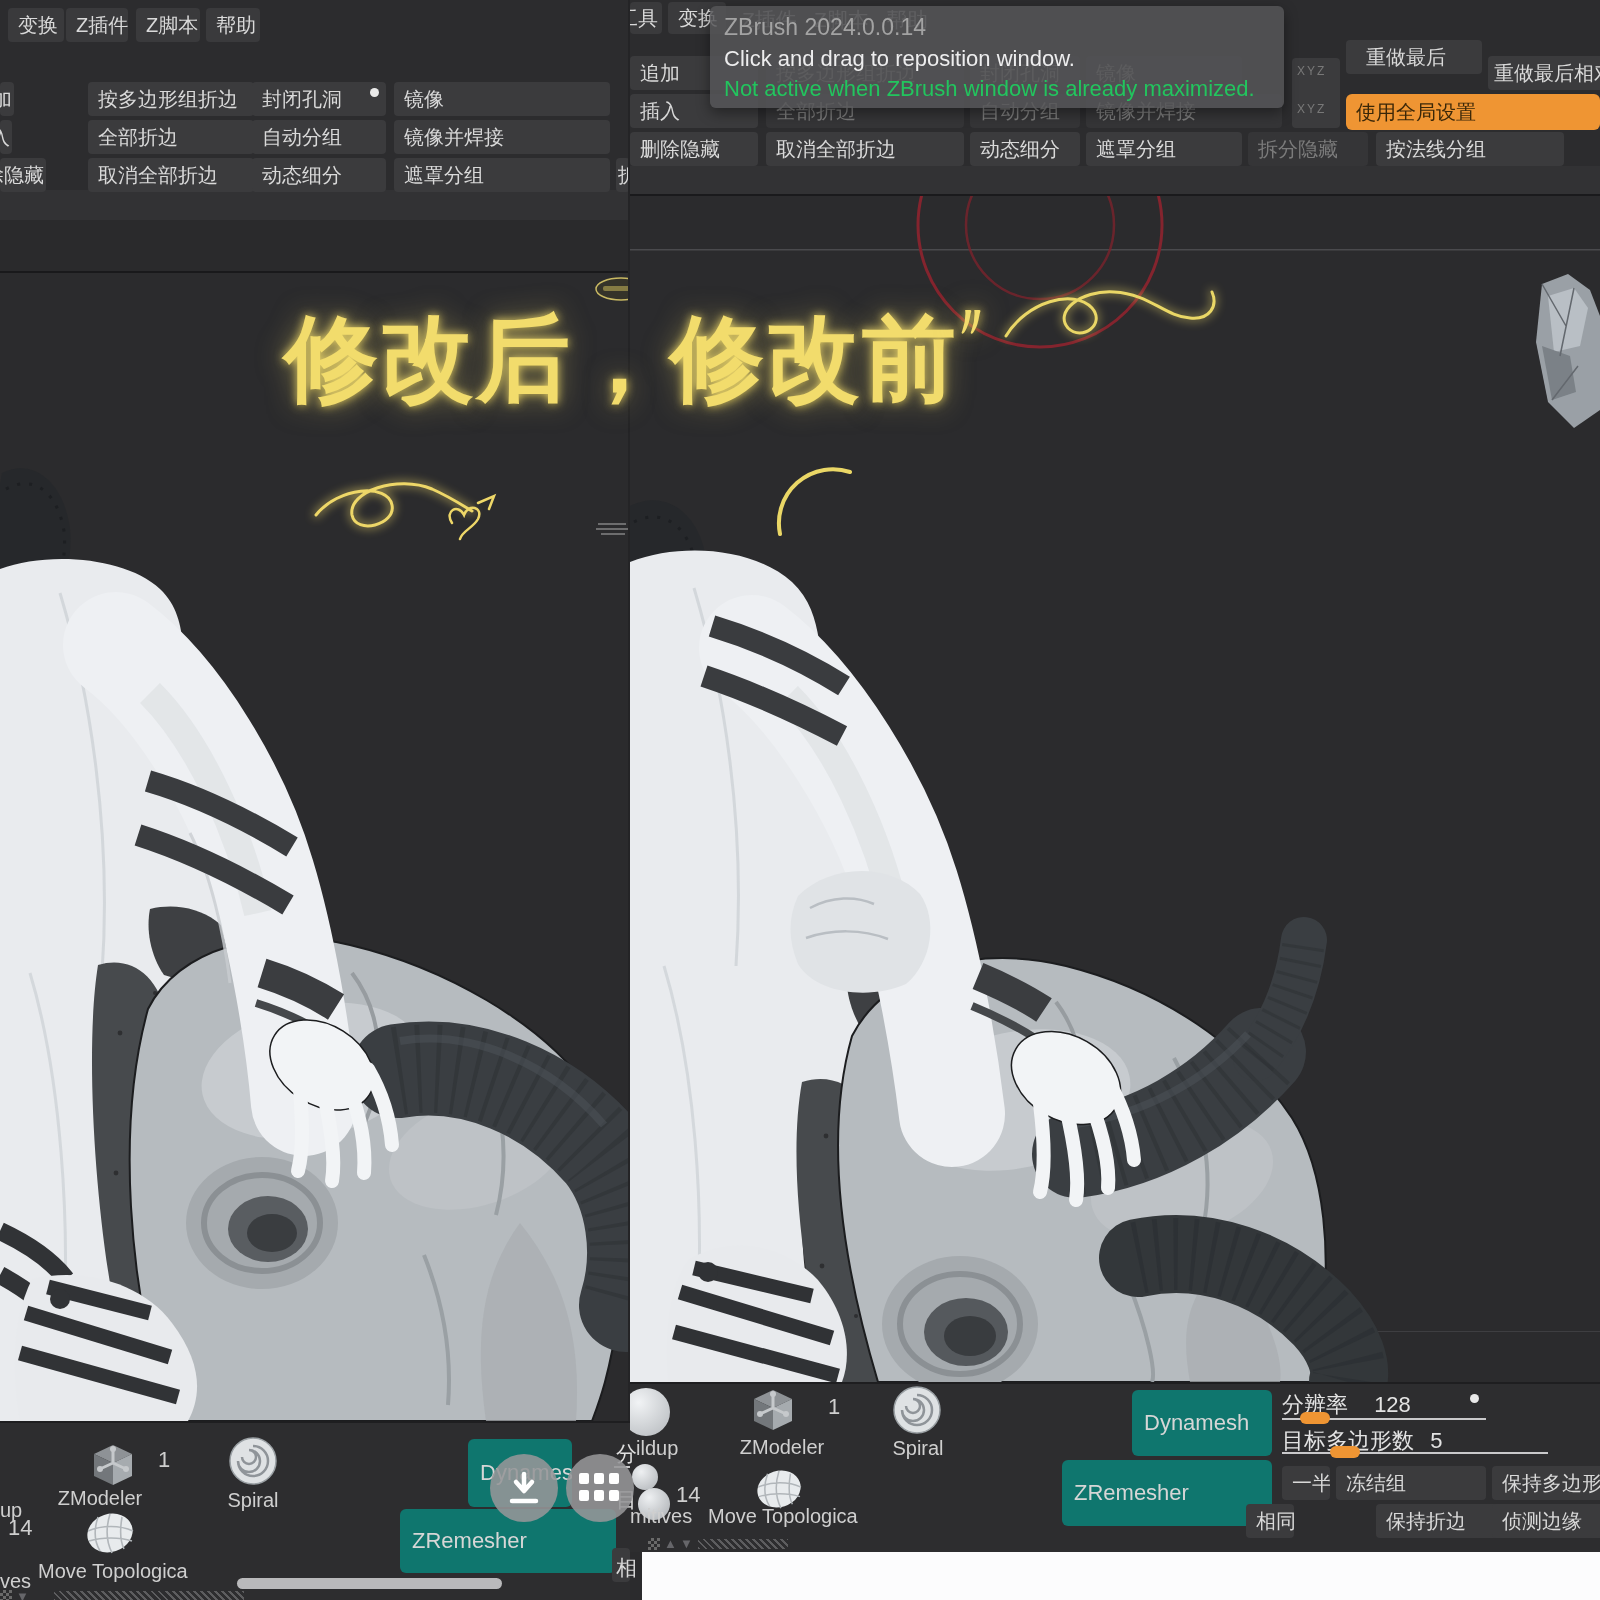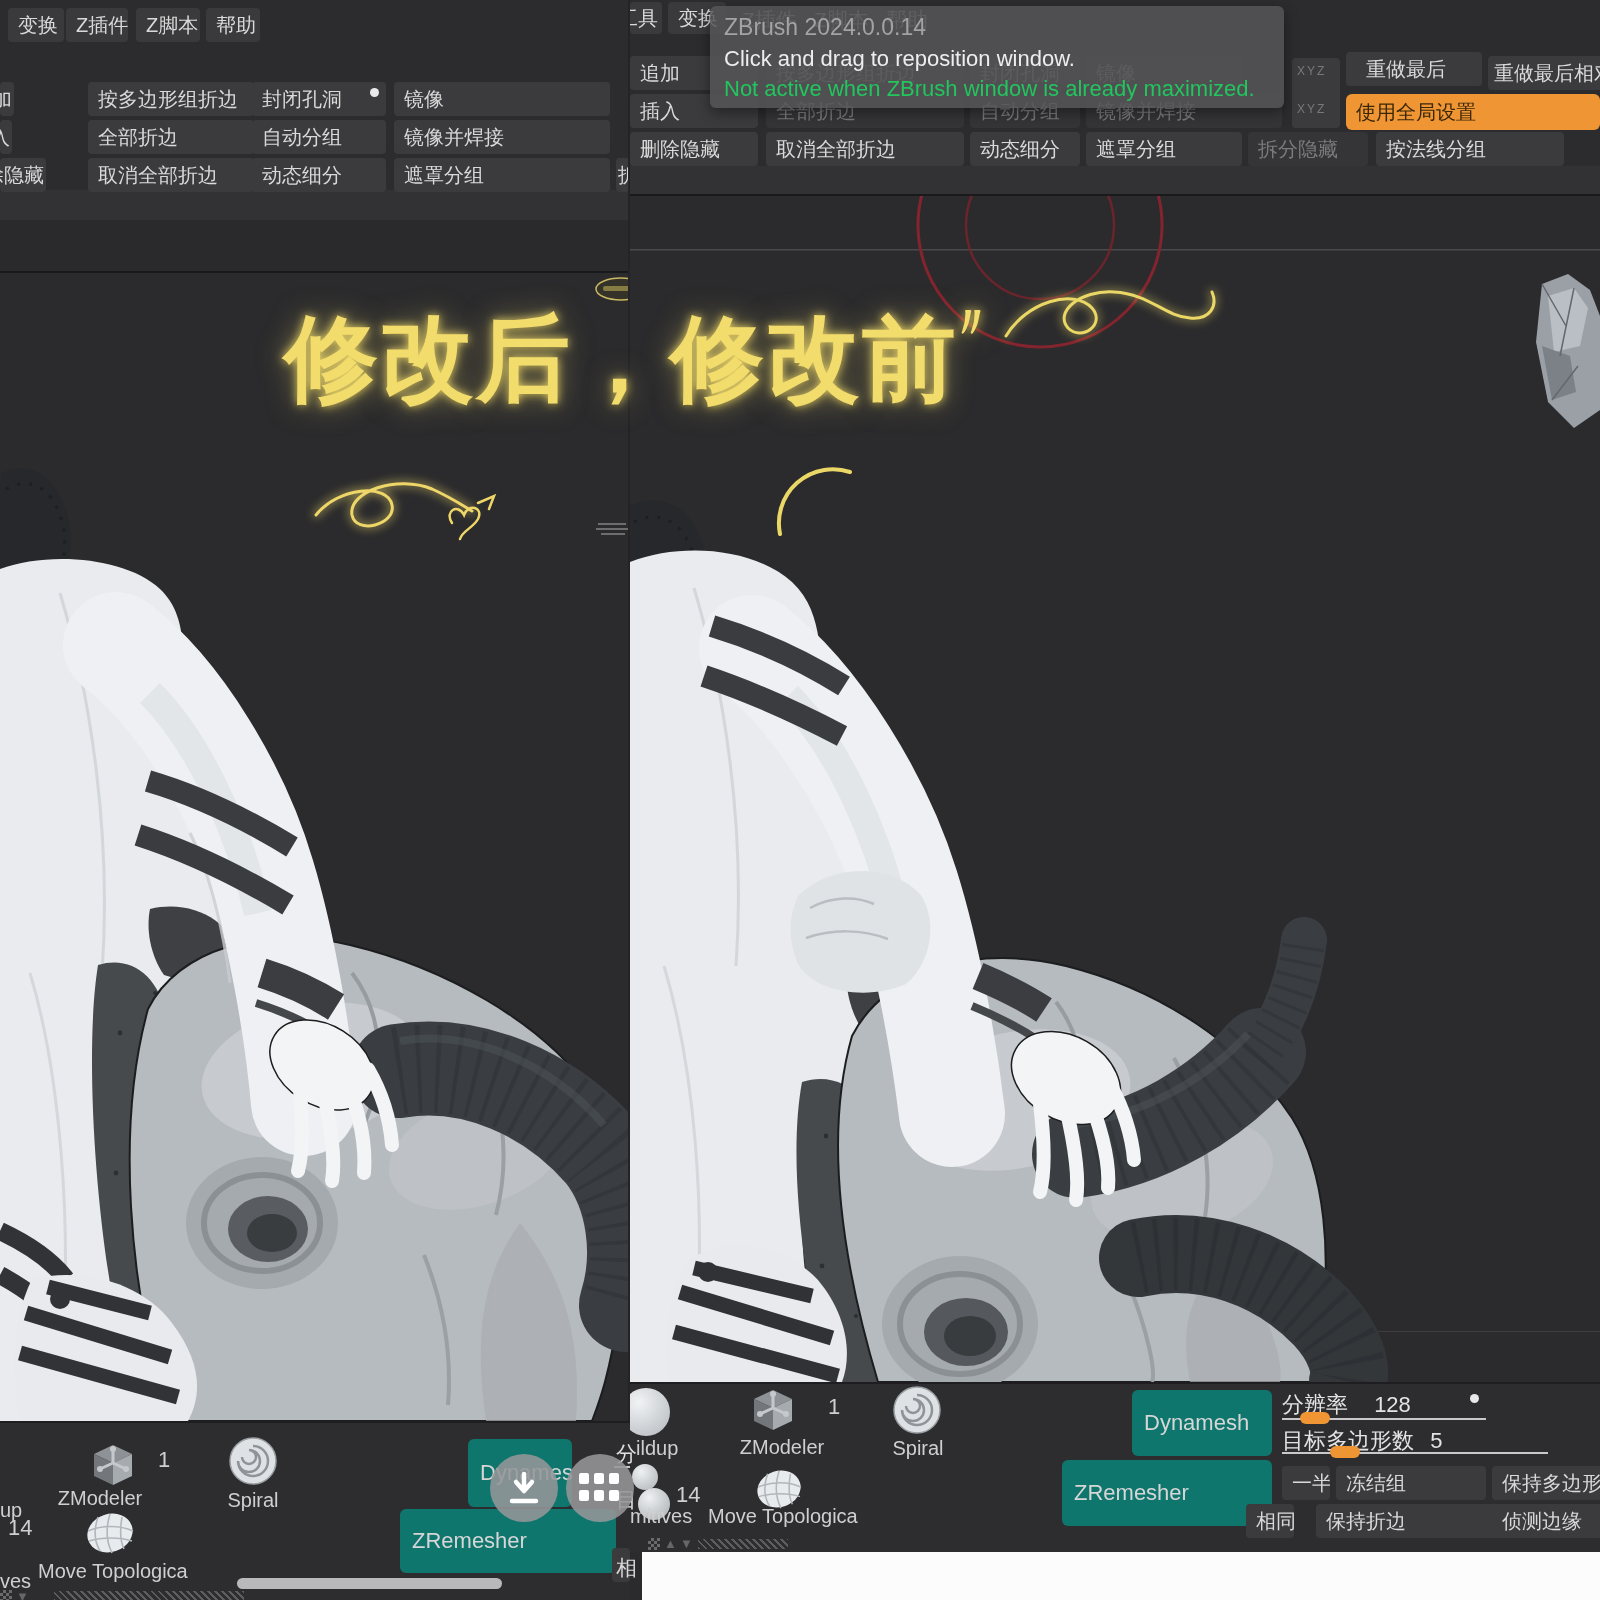--- a/index.html
+++ b/index.html
@@ -176,21 +176,21 @@
   <div class="btn" style="left:630px;top:132px;width:128px;">删除隐藏</div>
   <div class="btn" style="left:766px;top:132px;width:198px;">取消全部折边</div>
   <div class="btn" style="left:970px;top:132px;width:110px;">动态细分</div>
   <div class="btn" style="left:1086px;top:132px;width:156px;">遮罩分组</div>
   <div class="btn dim" style="left:1248px;top:132px;width:120px;">拆分隐藏</div>
   <div class="btn" style="left:1376px;top:132px;width:188px;">按法线分组</div>
 
   <div class="abs" style="left:1292px;top:58px;width:48px;height:70px;background:rgba(70,70,72,.6);border-radius:4px;"></div>
   <div class="xyz" style="left:1297px;top:64px;">XYZ</div>
   <div class="xyz" style="left:1297px;top:102px;">XYZ</div>
-  <div class="btn" style="left:1346px;top:52px;width:136px;padding-left:20px;">重做最后</div>
+  <div class="btn" style="left:1346px;top:40px;width:136px;padding-left:20px;">重做最后</div>
   <div class="btn" style="left:1488px;top:56px;width:130px;padding:0 6px;">重做最后相对</div>
   <div class="btn" style="left:1346px;top:94px;width:254px;background:#ef9533;color:#3a2708;border-radius:6px;height:36px;line-height:36px;">使用全局设置</div>
 
   <div class="tooltip">
     <div class="tt-title">ZBrush 2024.0.0.14</div>
     <div class="tt-line1">Click and drag to reposition window.</div>
     <div class="tt-line2">Not active when ZBrush window is already maximized.</div>
   </div>
 
   <svg class="abs" style="left:630px;top:196px;" width="970" height="1186" viewBox="0 0 970 1186">
@@ -378,21 +378,21 @@
     <div class="lbl" style="left:652px;top:42px;font-size:22px;color:#e3e3e3;">
       <span>目标多边形数</span>
       <span style="margin-left:10px;">5</span>
     </div>
     <div class="slider-line" style="left:652px;top:68px;width:266px;"></div>
     <div class="slider-handle" style="left:700px;top:62px;"></div>
     <div class="btn" style="left:652px;top:82px;width:48px;">一半</div>
     <div class="btn" style="left:706px;top:82px;width:150px;">冻结组</div>
     <div class="btn" style="left:862px;top:82px;width:140px;">保持多边形组</div>
     <div class="btn" style="left:616px;top:120px;width:48px;">相同</div>
-    <div class="btn" style="left:686px;top:120px;width:182px;">保持折边</div>
+    <div class="btn" style="left:746px;top:120px;width:182px;">保持折边</div>
     <div class="btn" style="left:862px;top:120px;width:140px;">侦测边缘</div>
   </div>
 
   <div class="lbl" style="left:616px;top:1440px;z-index:30;font-size:21px;color:#e0e0e0;">分</div>
   <div class="slider-line" style="left:614px;top:1466px;width:16px;z-index:30;"></div>
   <div class="lbl" style="left:616px;top:1486px;z-index:30;font-size:21px;color:#e0e0e0;">目</div>
   <div class="abs" style="left:612px;top:1548px;width:18px;height:34px;background:#3b3b3d;border-radius:4px;z-index:30;"></div>
   <div class="lbl" style="left:616px;top:1554px;z-index:31;font-size:21px;color:#d9d9d9;">相</div>
 
   <div class="abs" style="left:642px;top:1552px;width:958px;height:48px;background:#fcfcfd;"></div>

